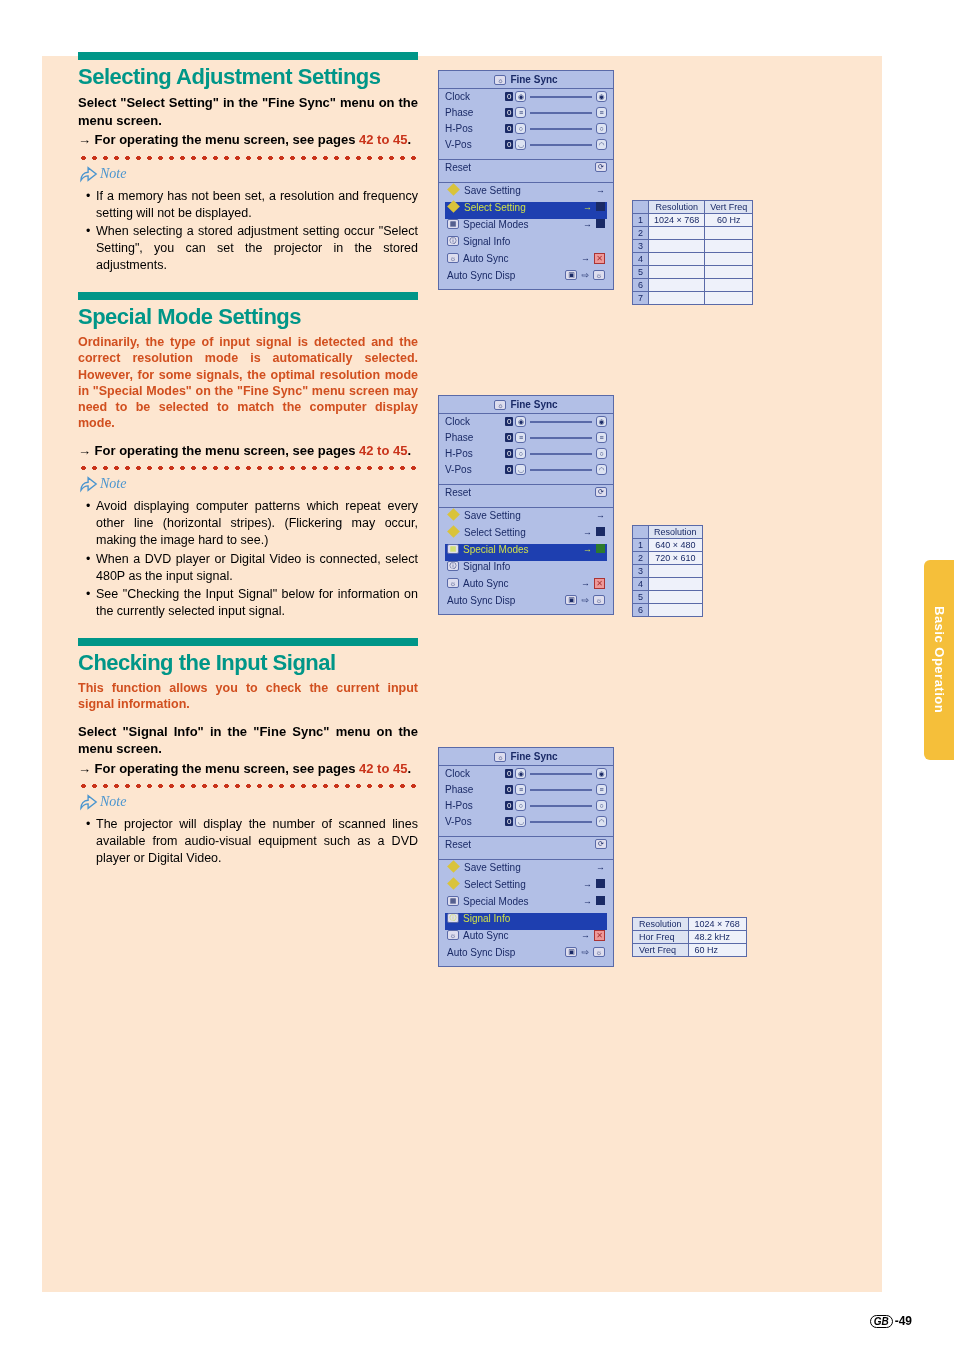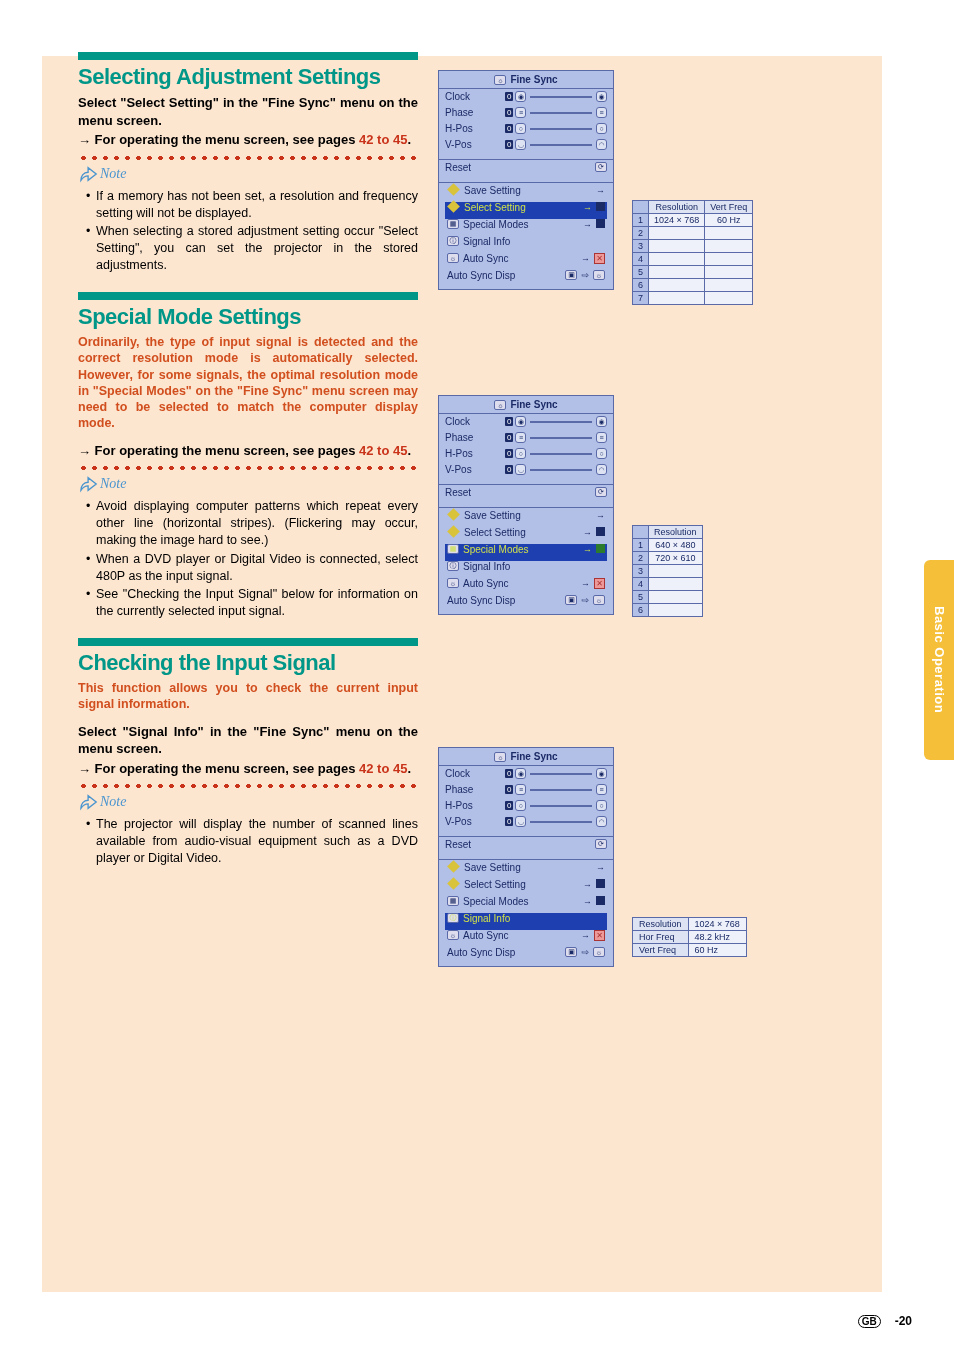--- a/index.html
+++ b/index.html
@@ -48,21 +48,21 @@
   .iconbx { width:12px; height:10px; border:1px solid #5a6aa8; background:#dde; font-size:7px; display:flex; align-items:center; justify-content:center; border-radius:2px; }
   
   .side-table { border-collapse: collapse; font-size: 9px; color:#1a2a66; background:#eef1fa; }
   .side-table th, .side-table td { border: 1px solid #5a6aa8; padding: 1px 5px; text-align: center; font-weight: normal; }
   .side-table th { background:#dde3f2; }
   .side-table .idx { background:#b2bfe6; width:11px; }
   .info-table { border-collapse: collapse; font-size: 9px; color:#1a2a66; background:#eef1fa; }
   .info-table td { border: 1px solid #5a6aa8; padding: 1px 6px; }
   .info-table td.h { background:#dde3f2; }
   .pagenum { position:absolute; bottom: 20px; right: 42px; font-size:12px; font-weight:bold; }
-  .pagenum .gb { border:1.5px solid #000; border-radius:9px; padding:0 3px; font-size:10px; margin-right:14px; }
+  .pagenum .gb { border:1.5px solid #000; border-radius:9px; padding:0 3px; font-size:10px; margin-right:2px;font-style:italic; }
 </style>
 </head>
 <body>
 
 <div class="page-bg"></div>
 <div class="side-tab">
     <span>Basic Operation</span>
   </div>
 
 <div class="content">
@@ -485,13 +485,13 @@
                 <td>60 Hz</td>
               </tr>
         </tbody>
           </table>
       </div>
     </div>
 
   </div>
 </div>
 
-<div class="pagenum"><span class="gb">GB</span><span>-20</span></div>
+<div class="pagenum"><span class="gb">GB</span><span>-49</span></div>
 
 </body></html>

